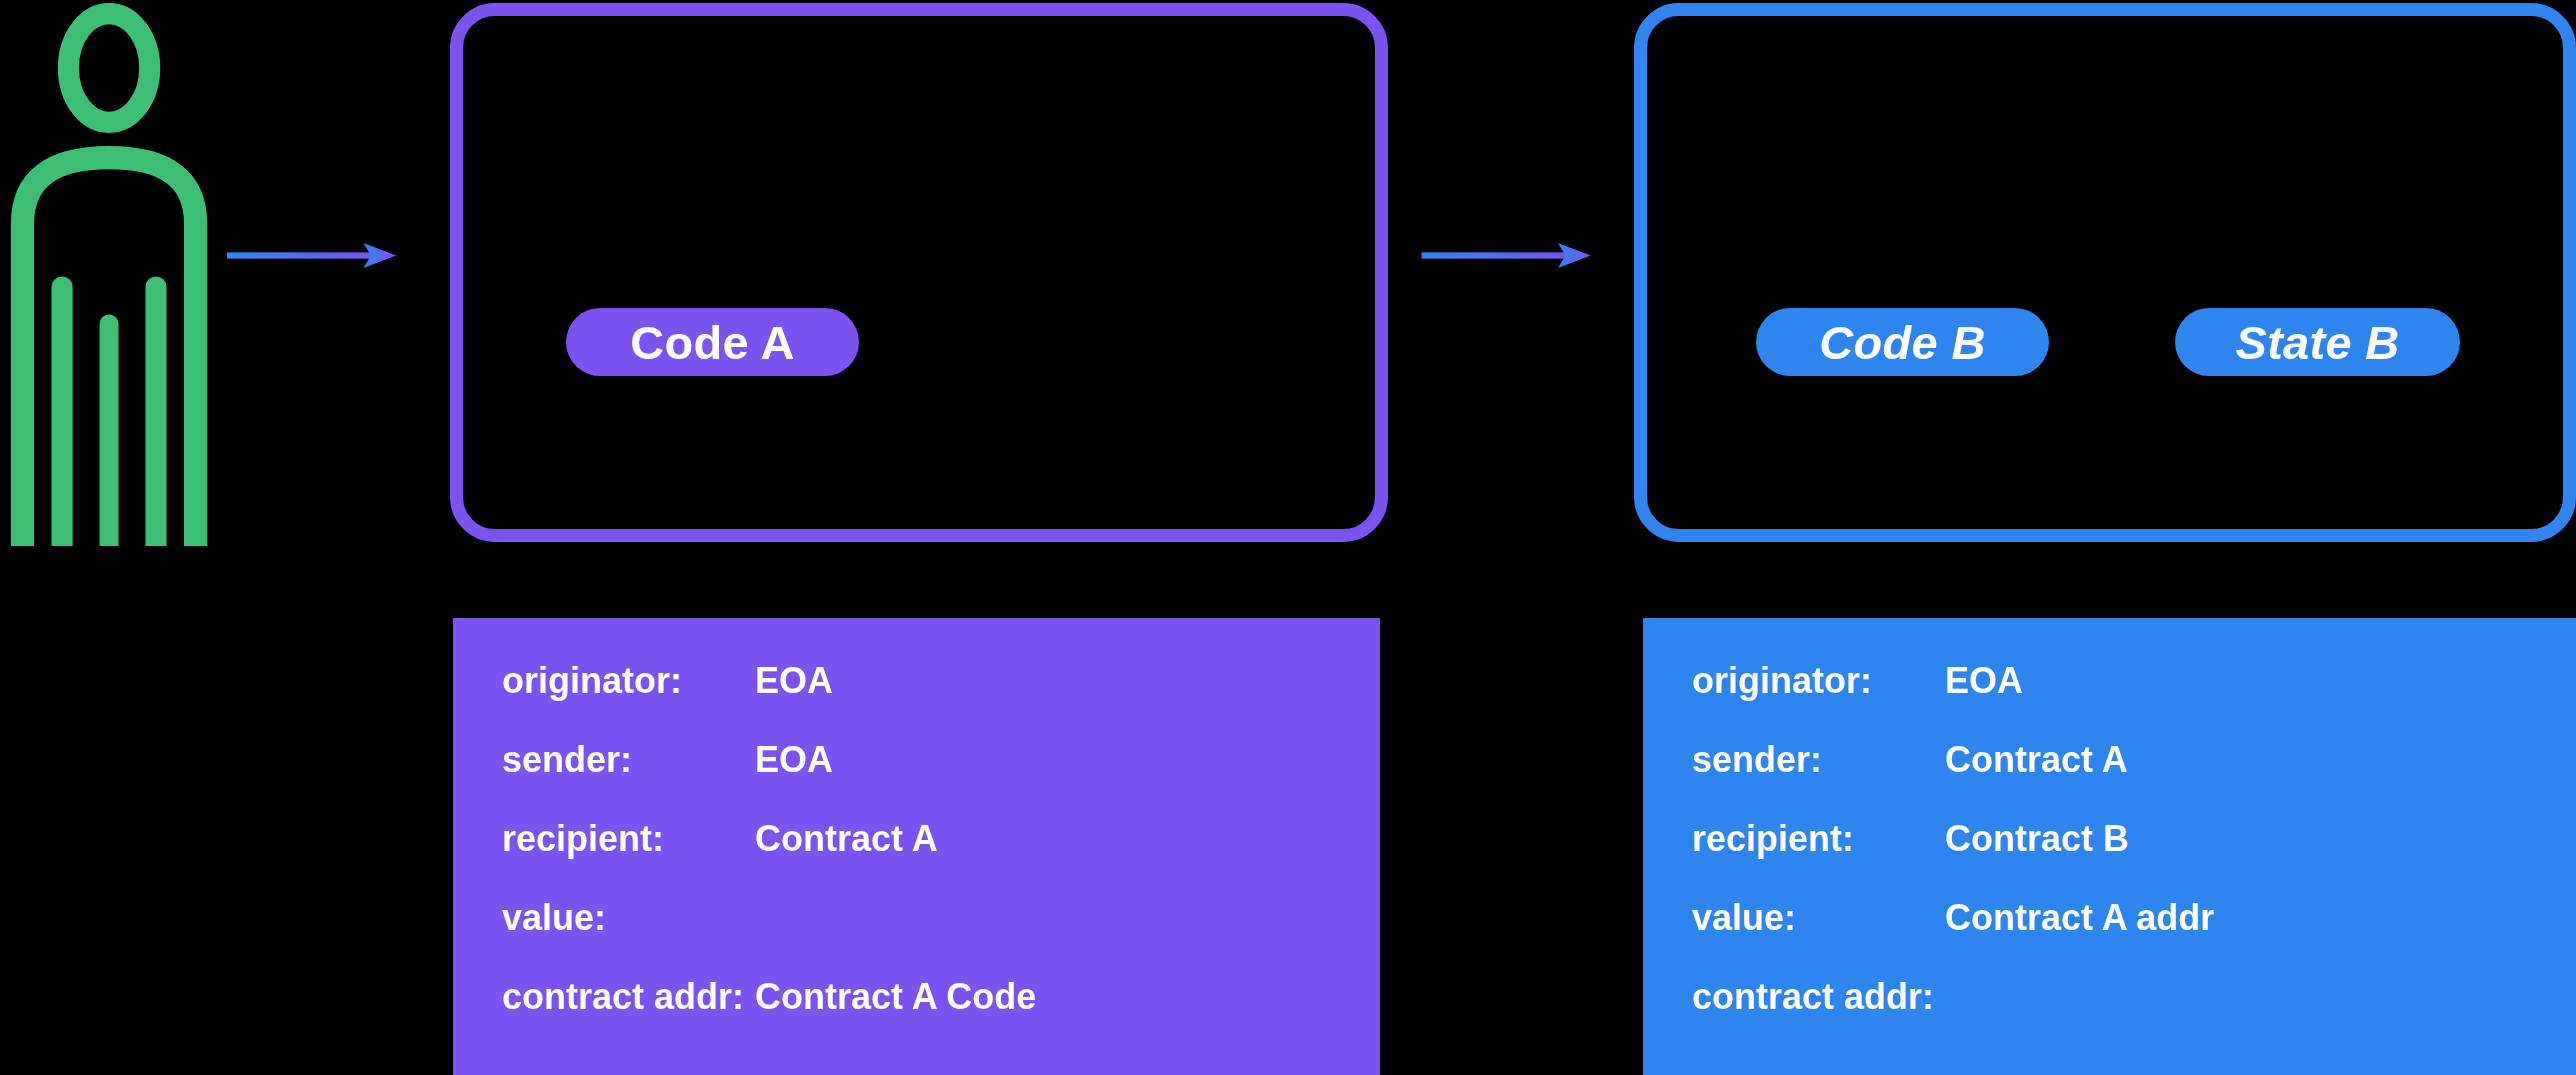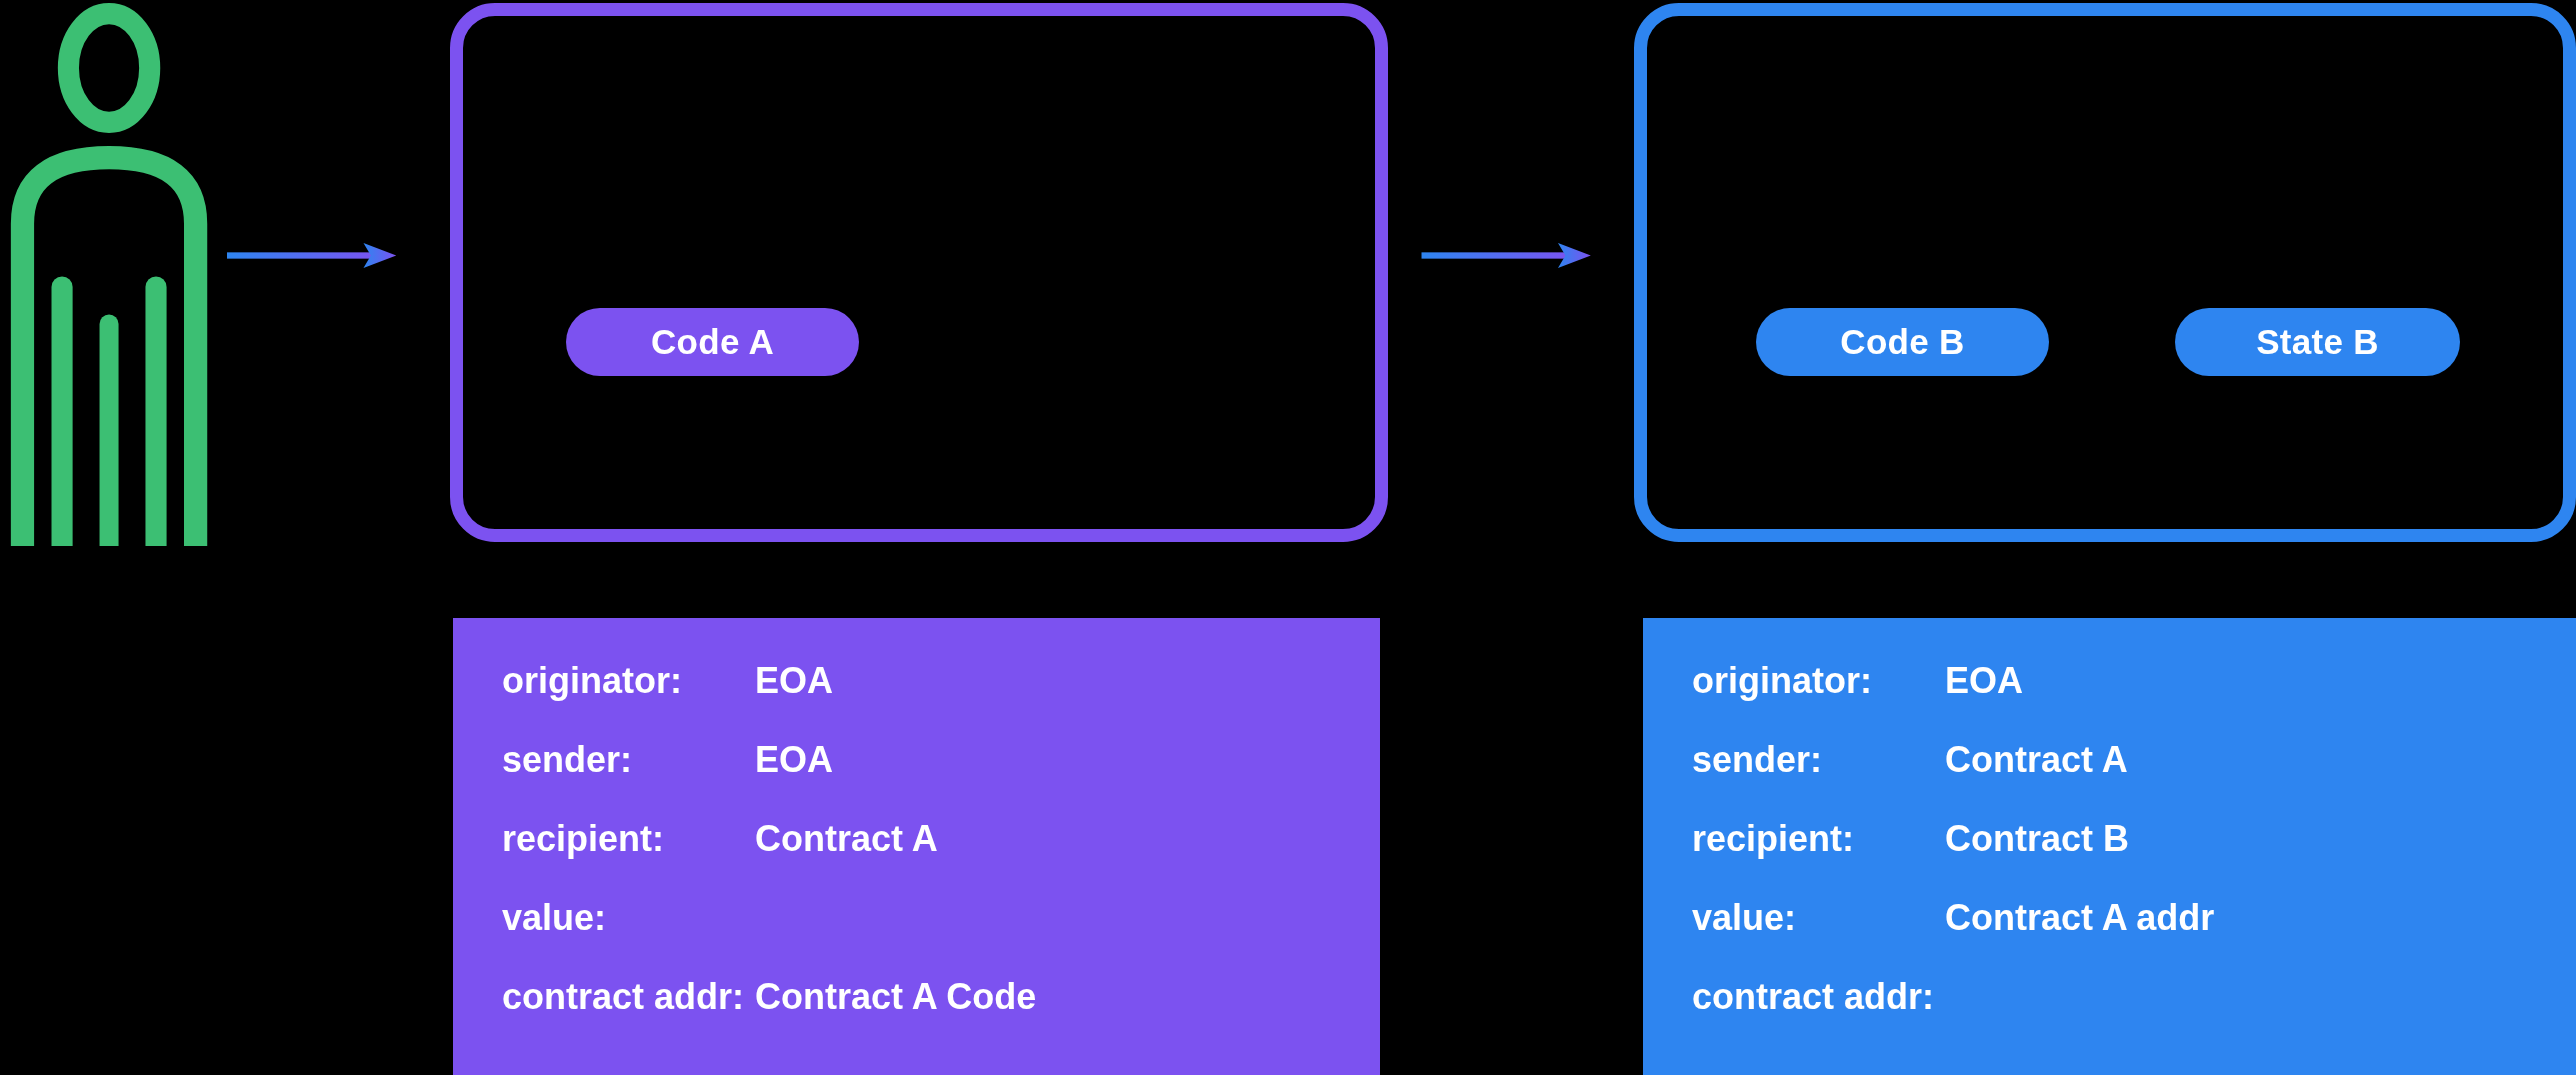--- a/index.html
+++ b/index.html
@@ -61,27 +61,27 @@
 
   .pill {
     position: absolute;
     box-sizing: border-box;
     height: 68px;
     border-radius: 34px;
     display: flex;
     align-items: center;
     justify-content: center;
     color: #FFFFFF;
-    font-size: 35px;
+    font-size: 47px;
     font-weight: bold;
     letter-spacing: 0.3px;
     white-space: nowrap;
   }
   .pill-purple { background: #7C52F0; }
-  .pill-blue   { background: #2E85F0; }
+  .pill-blue   { background: #2E85F0; font-style: italic; }
 
   .pill-code-a  { left: 566px; top: 308px; width: 293px; }
   .pill-state-a { left: 987px; top: 308px; width: 285px; }
   .pill-code-b  { left: 1756px; top: 308px; width: 293px; }
   .pill-state-b { left: 2175px; top: 308px; width: 285px; }
 
   
   .info-panel {
     position: absolute;
     top: 618px;

